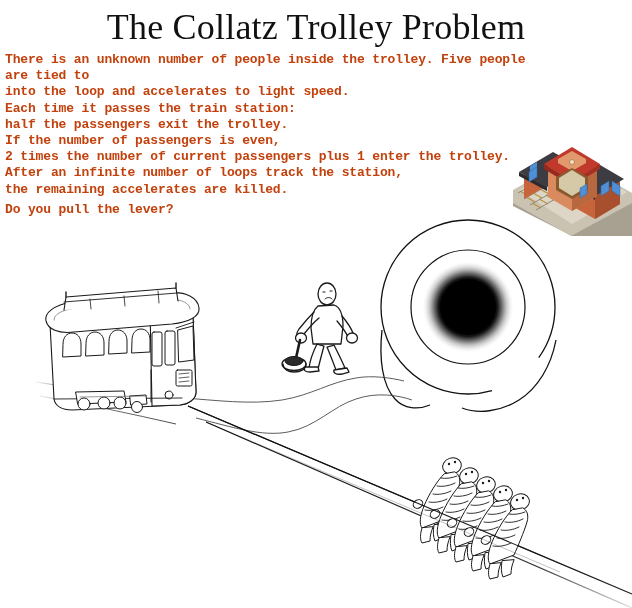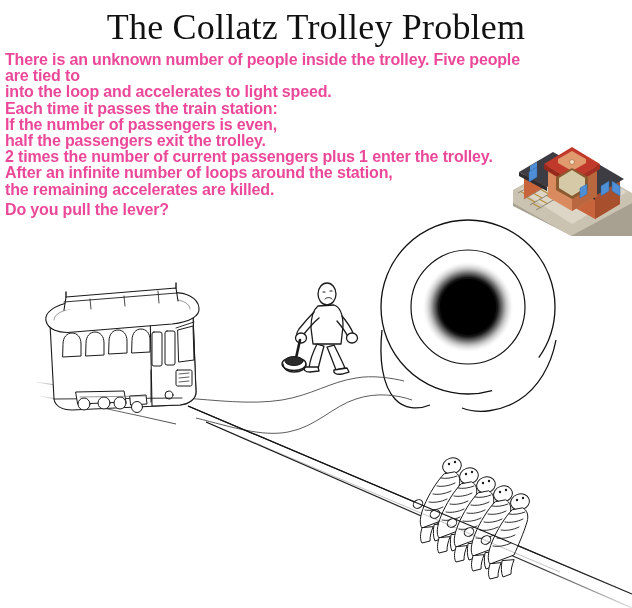--- a/index.html
+++ b/index.html
@@ -31,25 +31,25 @@
     color: #111111;
     letter-spacing: 0.2px;
     white-space: nowrap;
   }
   
   #bodytext {
     position: absolute;
     left: 5px;
     top: 52px;
     width: 530px;
-    font-family: Liberation Sans, sans-serif;
-    font-size: 16px;
+    font-family: Liberation Mono, monospace;
+    font-size: 13px;
     font-weight: bold;
     line-height: 16.2px;
-    color: #ec4899;
+    color: #c2410c;
     letter-spacing: -0.15px;
   }
   #bodytext p {
     margin: 0;
     padding: 0;
   }
   #bodytext p.spacer-before {
     margin-top: 4px;
   }
   
@@ -67,24 +67,24 @@
 <body>
 
 <div id="meme">
 
   <div id="title">The Collatz Trolley Problem</div>
 
   <div id="bodytext">
     <p>There is an unknown number of people inside the trolley. Five people are tied to</p>
     <p>into the loop and accelerates to light speed.</p>
     <p>Each time it passes the train station:</p>
+    <p>half the passengers exit the trolley.</p>
     <p>If the number of passengers is even,</p>
-    <p>half the passengers exit the trolley.</p>
     <p>2 times the number of current passengers plus 1 enter the trolley.</p>
-    <p>After an infinite number of loops around the station,</p>
+    <p>After an infinite number of loops track the station,</p>
     <p>the remaining accelerates are killed.</p>
     <p class="spacer-before">Do you pull the lever?</p>
   </div>
 
   <div class="art">
     <svg width="632" height="608" viewBox="0 0 632 608" xmlns="http://www.w3.org/2000/svg">
       <defs>
         <radialGradient id="bhGrad" cx="50%" cy="50%" r="50%">
           <stop offset="0%" stop-color="#000000" stop-opacity="1"></stop>
           <stop offset="52%" stop-color="#000000" stop-opacity="1"></stop>

